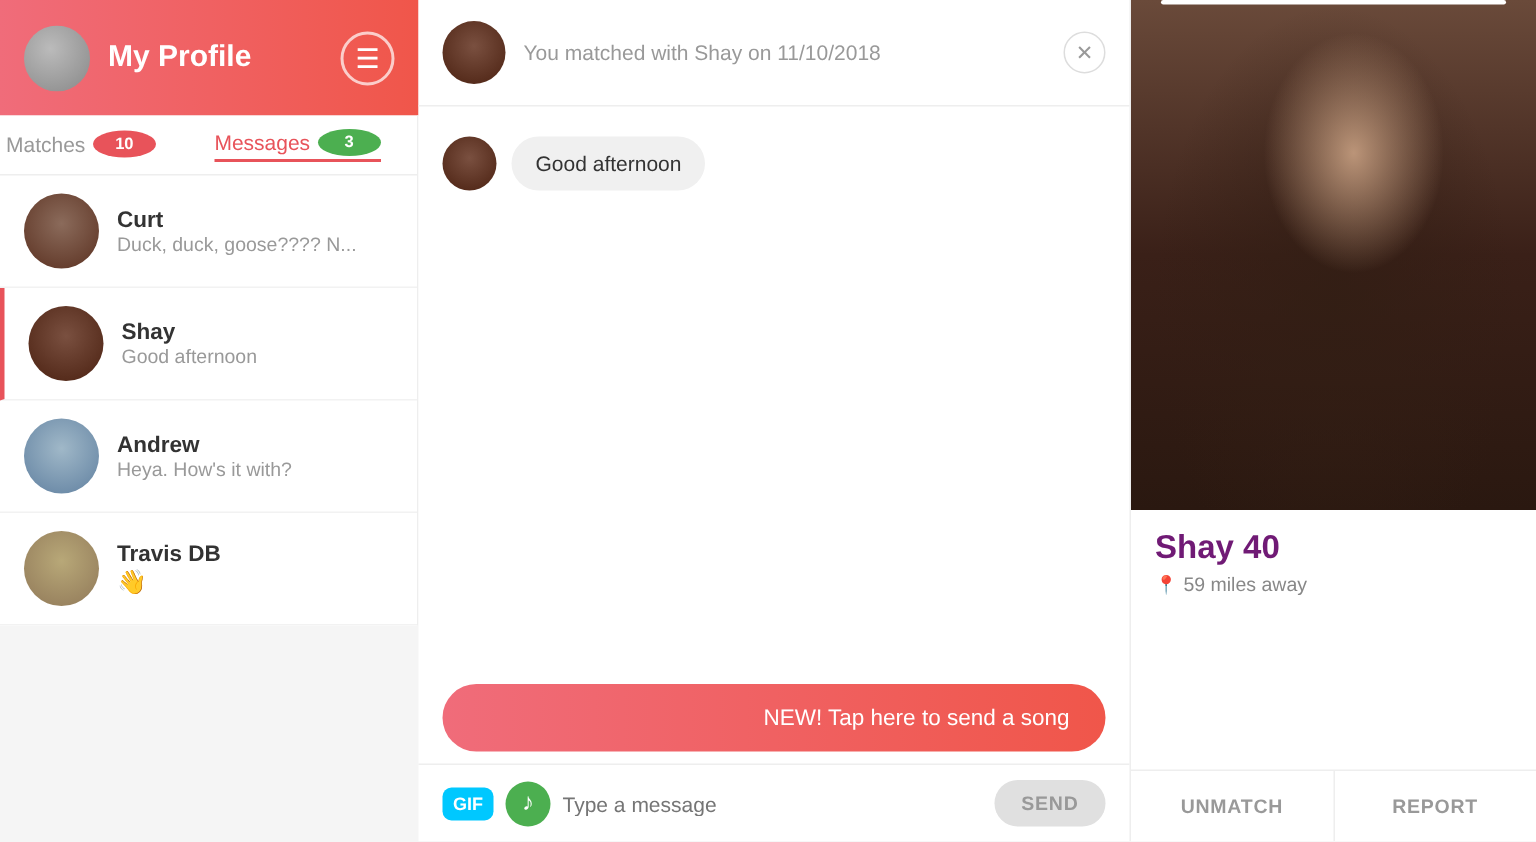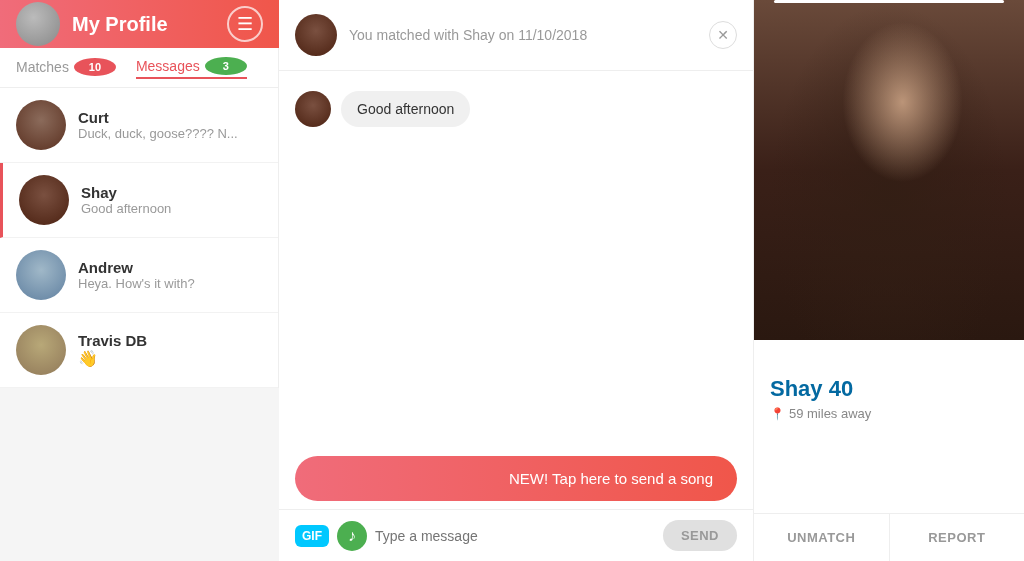--- a/index.html
+++ b/index.html
@@ -1,21 +1,21 @@
 <!DOCTYPE html>
 <html><head>
   <meta charset="utf-8">
   <style>
     * { box-sizing: border-box; margin: 0; padding: 0; }
     body { font-family: -apple-system, BlinkMacSystemFont, 'Segoe UI', sans-serif; width: 1024px; height: 561px; overflow: hidden; display: flex; flex-direction: column; background: #f5f5f5; }
 
     
     .header {
       background: linear-gradient(to right, #f06c7a, #f0564a);
-      height: 48px;
+      height: 77px;
       display: flex;
       align-items: center;
       padding: 0 16px;
       width: 279px;
       flex-shrink: 0;
     }
     .header-avatar {
       width: 44px; height: 44px;
       border-radius: 50%;
       background: #aaa;
@@ -47,24 +47,25 @@
       width: 279px;
       flex-shrink: 0;
       background: white;
       border-right: 1px solid #eee;
       display: flex;
       flex-direction: column;
       overflow: hidden;
     }
     .tabs {
       display: flex;
-      padding: 0 16px;
+      padding: 0 4px;
       height: 40px;
       align-items: center;
       border-bottom: 1px solid #eee;
+      gap: 19px;
     }
     .tab {
       margin-right: 20px;
       font-size: 14px;
       font-weight: 500;
       color: #999;
       cursor: pointer;
       display: flex;
       align-items: center;
       gap: 5px;
@@ -270,23 +271,22 @@
       background: white;
       border-radius: 2px;
     }
     .profile-info {
       padding: 12px 16px;
       flex: 1;
     }
     .profile-name-age {
       font-size: 22px;
       font-weight: 700;
-      color: #0369a1;
+      color: #701a75;
       margin-bottom: 4px;
-      margin-top: 24px;
     }
     .profile-distance {
       font-size: 13px;
       color: #888;
       display: flex;
       align-items: center;
       gap: 4px;
     }
     .location-icon { font-size: 12px; }
     .profile-actions {

